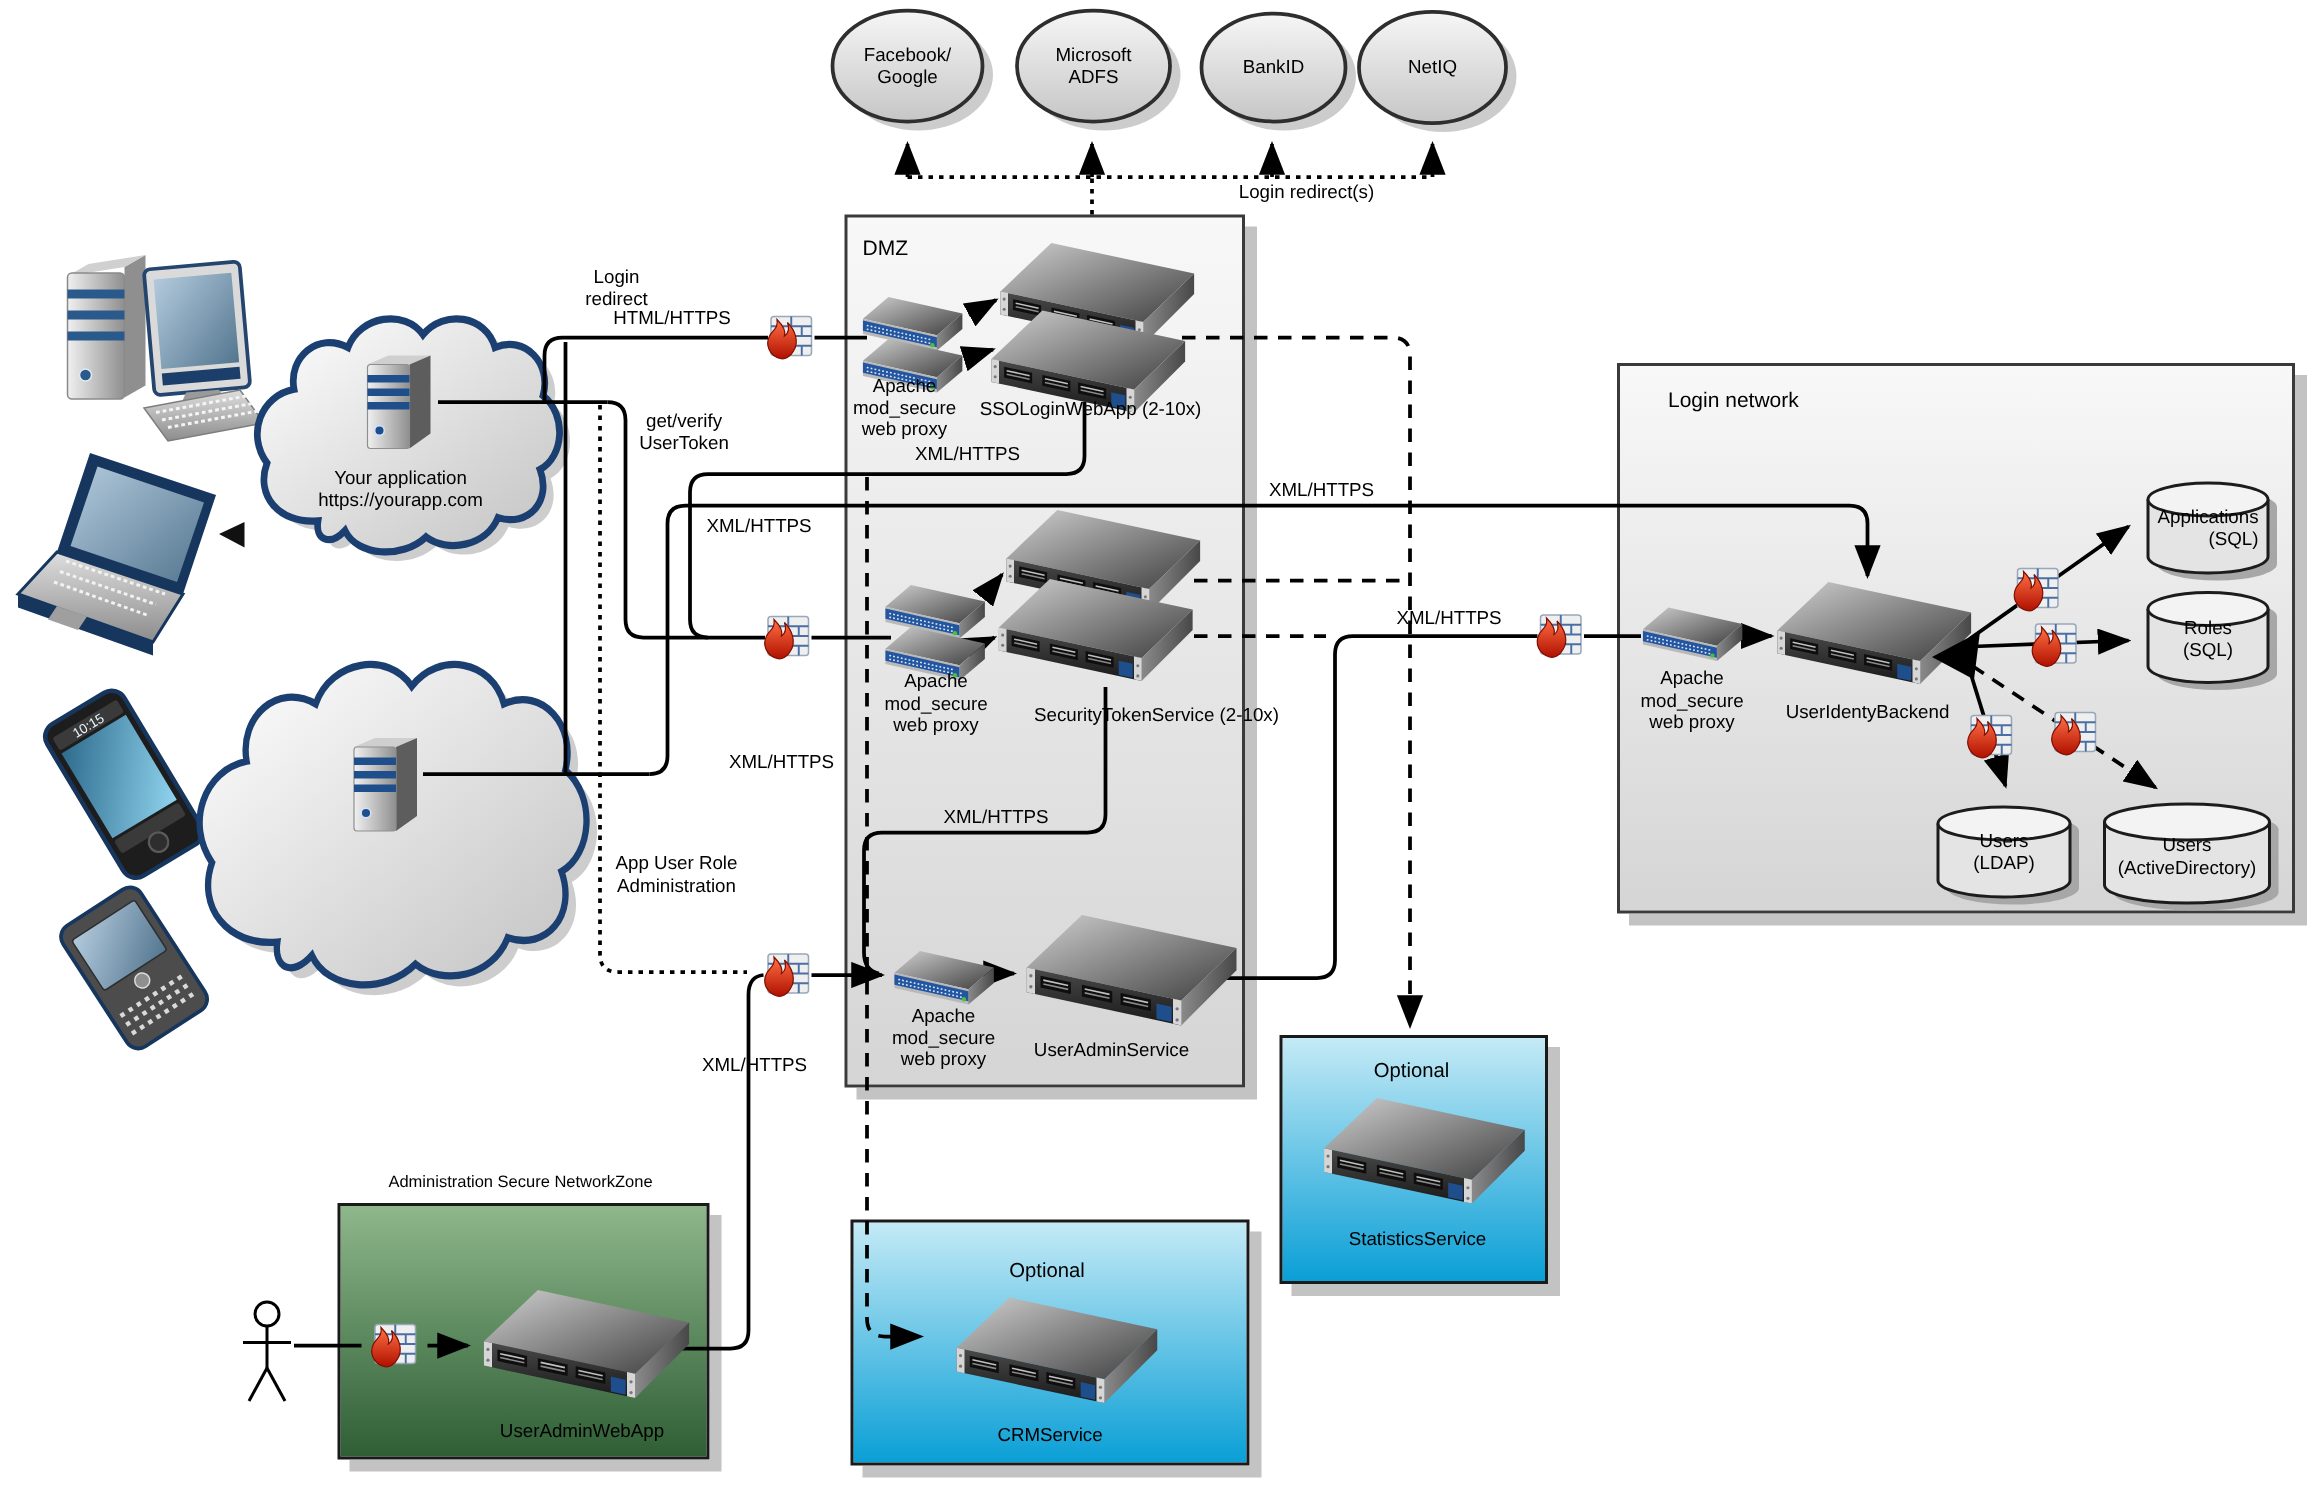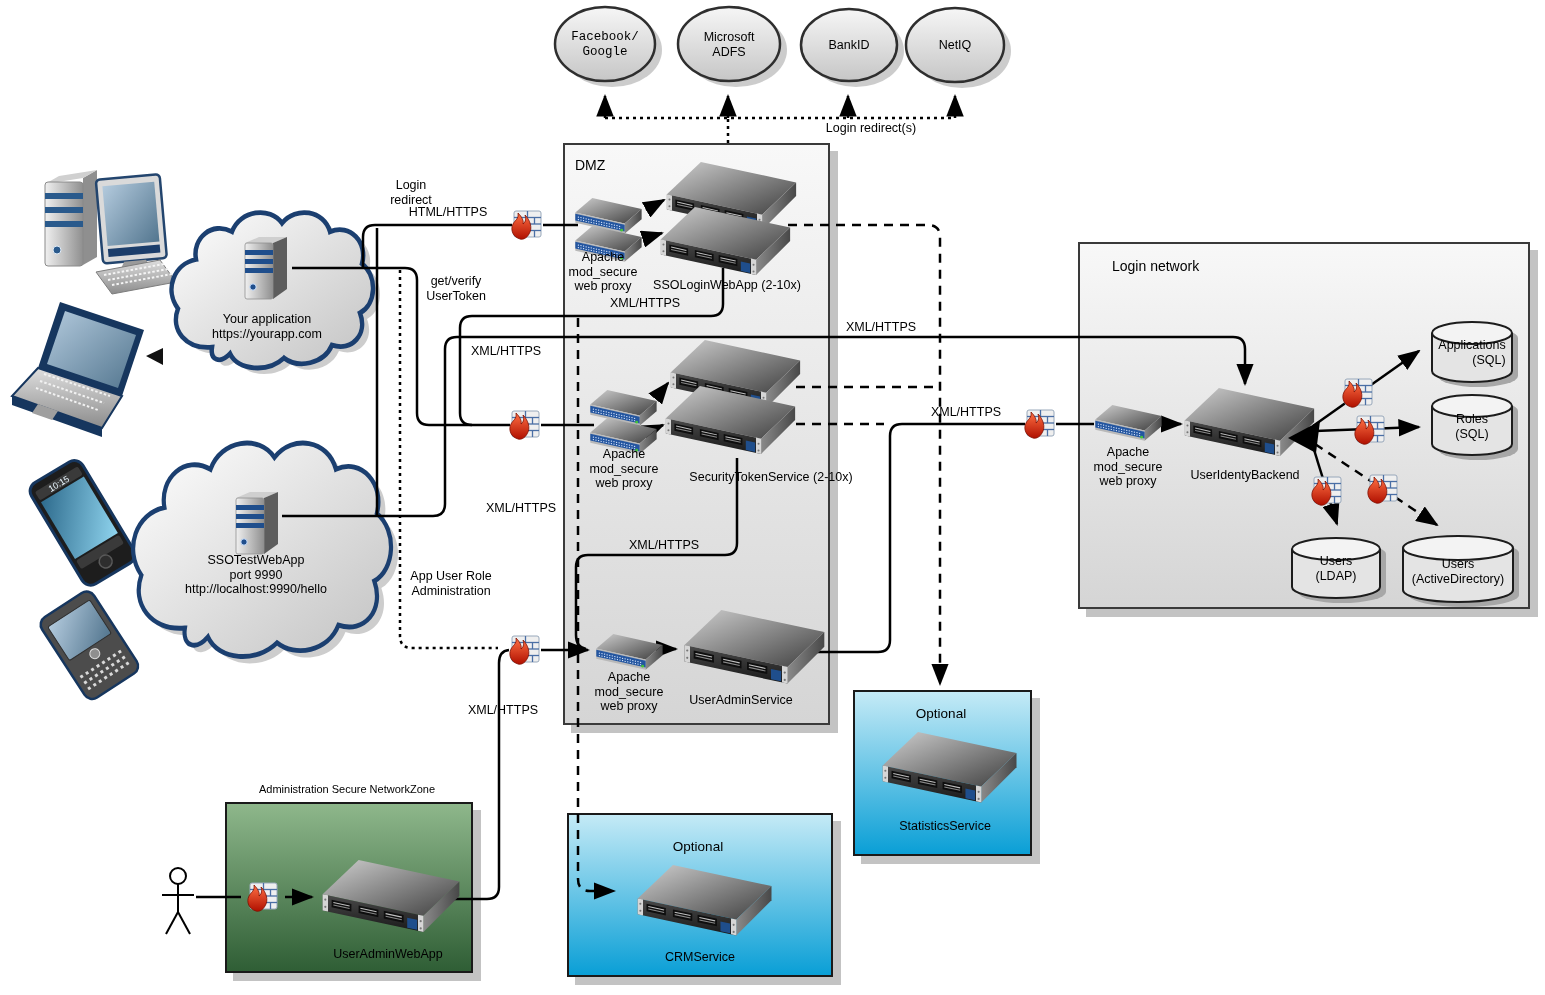--- a/index.html
+++ b/index.html
@@ -335,21 +335,21 @@
       <line x1="178" y1="912" x2="190" y2="934"></line>
     </g>
   </svg>
 
   <div class="lbl ttl" style="left:575px;top:157px;">DMZ</div>
   <div class="lbl ttl" style="left:1112px;top:258px;">Login network</div>
   <div class="lbl" style="left:347px;top:789px;font-size:11px;">Administration Secure NetworkZone</div>
   <div class="lbl" style="left:698px;top:847px;font-size:13.5px;">Optional</div>
   <div class="lbl" style="left:941px;top:714px;font-size:13.5px;">Optional</div>
 
-  <div class="lbl" style="left:605px;top:44px;font-family:Liberation Mono, monospace;">Facebook/
+  <div class="lbl" style="left:605px;top:44px;">Facebook/
 Google</div>
   <div class="lbl" style="left:729px;top:44px;">Microsoft
 ADFS</div>
   <div class="lbl" style="left:849px;top:45px;">BankID</div>
   <div class="lbl" style="left:955px;top:45px;">NetIQ</div>
 
   <div class="lbl" style="left:871px;top:128px;">Login redirect(s)</div>
   <div class="lbl" style="left:379px;top:192px;margin-left:32px;">Login
 redirect</div>
   <div class="lbl" style="left:448px;top:212px;">HTML/HTTPS</div>
@@ -361,42 +361,39 @@
   <div class="lbl" style="left:966px;top:412px;">XML/HTTPS</div>
   <div class="lbl" style="left:521px;top:508px;">XML/HTTPS</div>
   <div class="lbl" style="left:664px;top:545px;">XML/HTTPS</div>
   <div class="lbl" style="left:451px;top:583px;">App User Role
 Administration</div>
   <div class="lbl" style="left:503px;top:710px;">XML/HTTPS</div>
 
   <div class="lbl" style="left:603px;top:272px;">Apache
 mod_secure
 web proxy</div>
-  <div class="lbl" style="left:727px;top:273px;margin-top:12px;">SSOLoginWebApp (2-10x)</div>
+  <div class="lbl" style="left:727px;top:273px;">SSOLoginWebApp (2-10x)</div>
   <div class="lbl" style="left:624px;top:469px;">Apache
 mod_secure
 web proxy</div>
   <div class="lbl" style="left:730px;top:477px;margin-left:41px;">SecurityTokenService (2-10x)</div>
   <div class="lbl" style="left:629px;top:692px;">Apache
 mod_secure
 web proxy</div>
   <div class="lbl" style="left:741px;top:700px;">UserAdminService</div>
   <div class="lbl" style="left:1128px;top:467px;">Apache
 mod_secure
 web proxy</div>
   <div class="lbl" style="left:1245px;top:475px;">UserIdentyBackend</div>
   <div class="lbl" style="left:388px;top:954px;">UserAdminWebApp</div>
   <div class="lbl" style="left:700px;top:957px;">CRMService</div>
   <div class="lbl" style="left:945px;top:826px;">StatisticsService</div>
 
   <div class="lbl" style="left:267px;top:326px;">Your application
 https://yourapp.com</div>
-  <div class="lbl" style="left:256px;top:575px;">SSOTestWebApp
-port 9990
-http://localhost:9990/hello</div>
 
   <div class="lbl" style="left:1472px;top:352px;text-align:right;">Applications
 (SQL)</div>
   <div class="lbl" style="left:1472px;top:426px;">Roles
 (SQL)</div>
   <div class="lbl" style="left:1336px;top:568px;">Users
 (LDAP)</div>
   <div class="lbl" style="left:1458px;top:571px;">Users
 (ActiveDirectory)</div>
 

